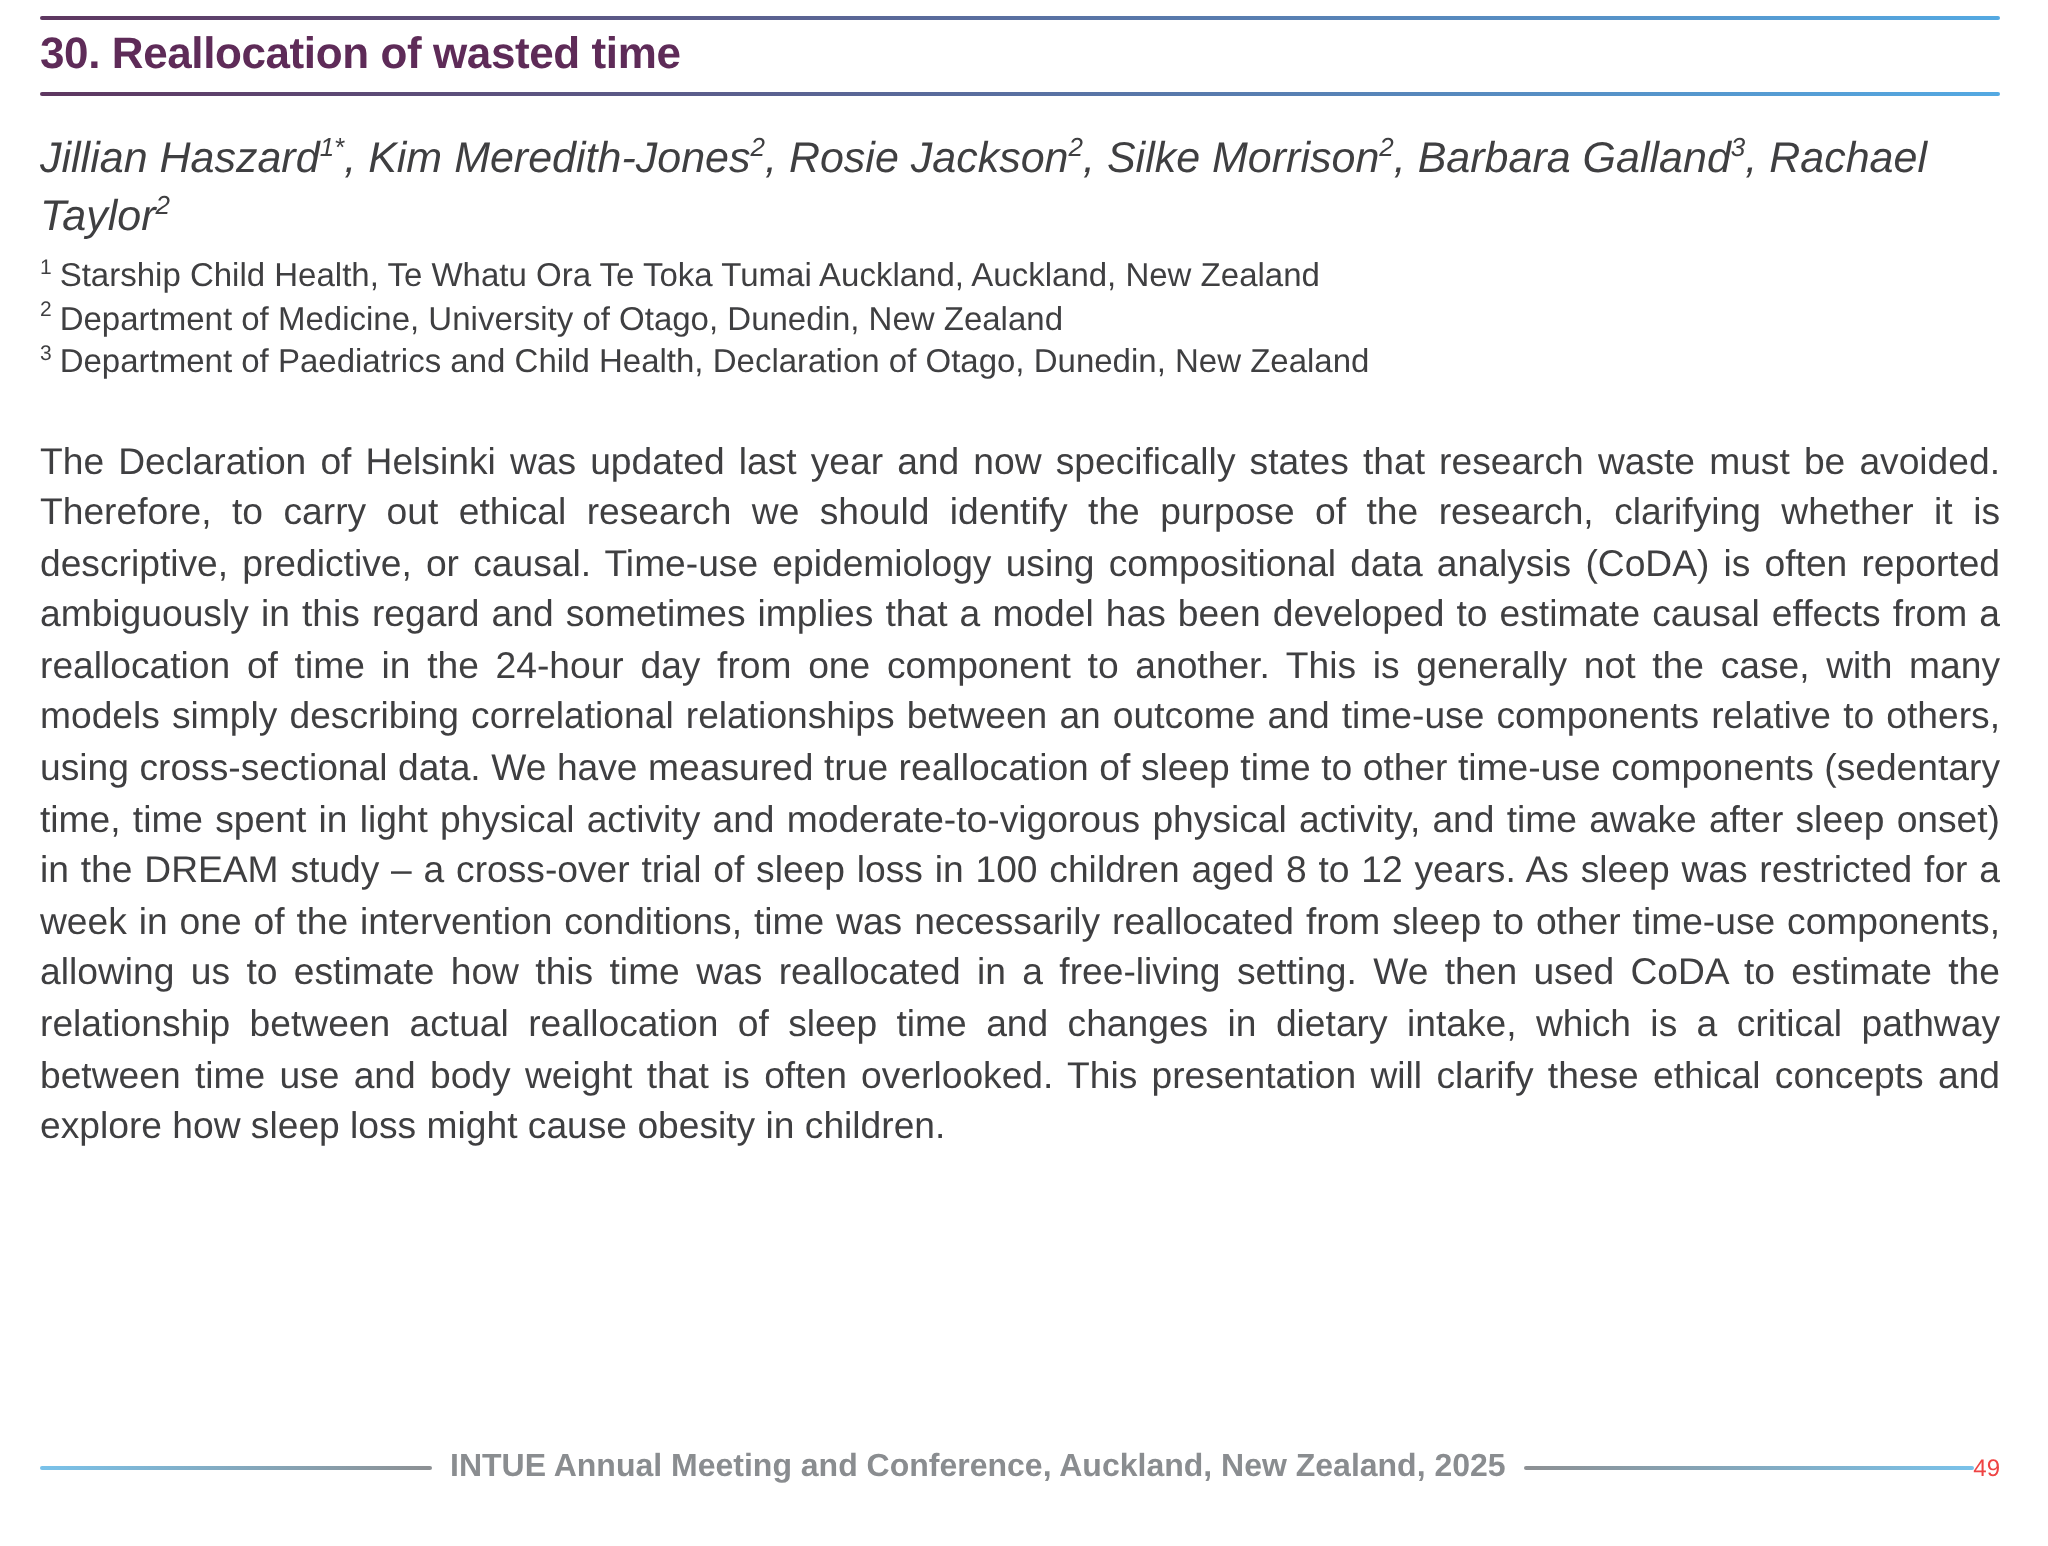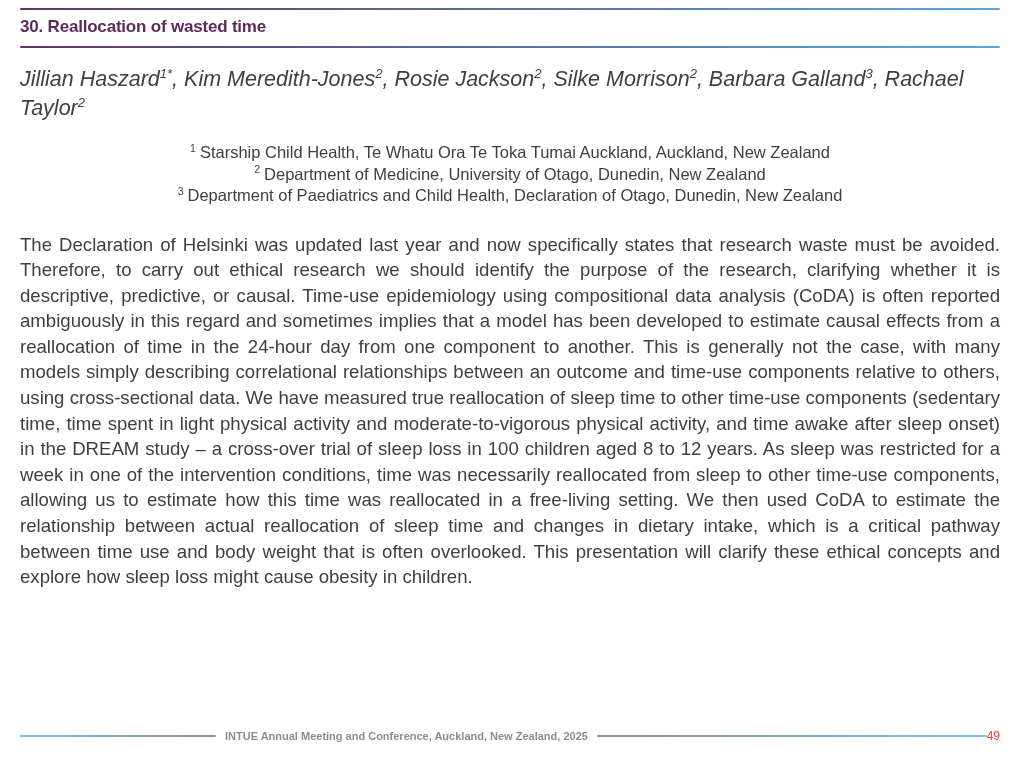--- a/index.html
+++ b/index.html
@@ -15,45 +15,44 @@
     position: absolute;
     top: 0; left: 0; right: 0; bottom: 0;
     padding: 8px 24px 0 20px;
   }
   .rule {
     height: 2px;
     border-radius: 1px;
     background: linear-gradient(to right, #5e3760, #54a9e2);
   }
   .title {
-    font-size: 17px;
+    font-size: 22px;
     line-height: 28px;
     font-weight: bold;
     color: #5e2b58;
     letter-spacing: -0.2px;
     margin: 3px 0 5px 0;
   }
   .authors {
     margin-top: 17px;
     font-size: 21.5px;
     line-height: 29px;
     font-style: italic;
     color: #3f3f41;
   }
   .authors sup {
     font-size: 13px;
     vertical-align: super;
     line-height: 0;
   }
   .affiliations {
-    margin-top: 19px;
+    margin-top: 5px;
     font-size: 16.5px;
     line-height: 21.5px;
     color: #3f3f41;
-    text-align: center;
   }
   .affiliation sup {
     font-size: 10.5px;
     vertical-align: super;
     line-height: 0;
     margin-right: 4px;
   }
   .presenting {
     margin-top: 21px;
     font-size: 16.5px;
@@ -76,21 +75,21 @@
     align-items: center;
   }
   .footer-line-left {
     flex: 0 0 196px;
     height: 2px;
     border-radius: 1px;
     background: linear-gradient(to right, #79c2ea, #8d9093);
   }
   .footer-text {
     font-weight: bold;
-    font-size: 11px;
+    font-size: 16px;
     color: #8a8d90;
     margin: 0 9px;
     white-space: nowrap;
   }
   .footer-line-right {
     flex: 1 1 auto;
     height: 2px;
     border-radius: 1px;
     background: linear-gradient(to right, #8d9093, #79c2ea);
   }

